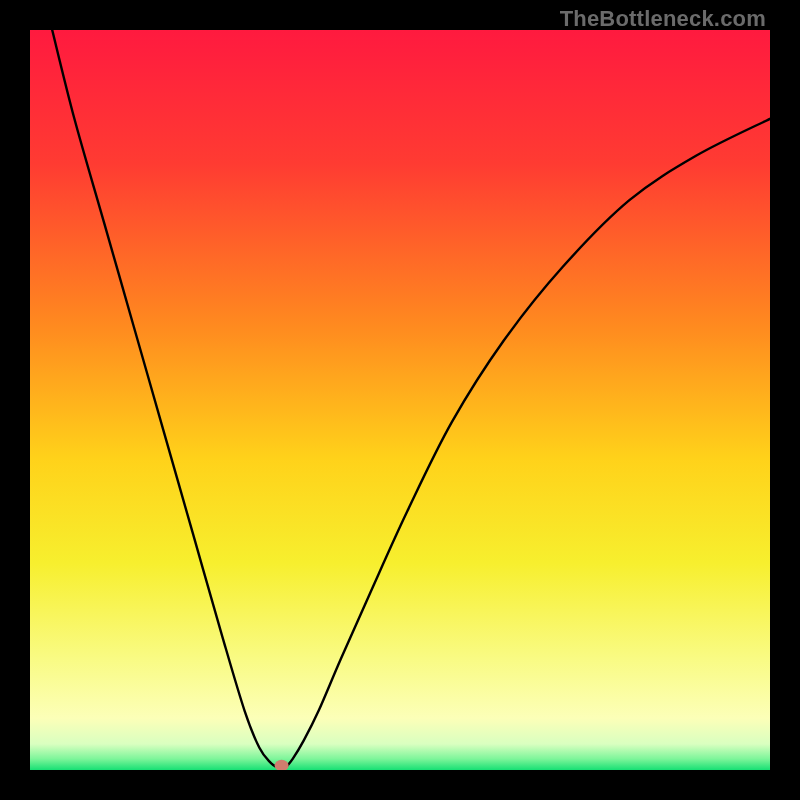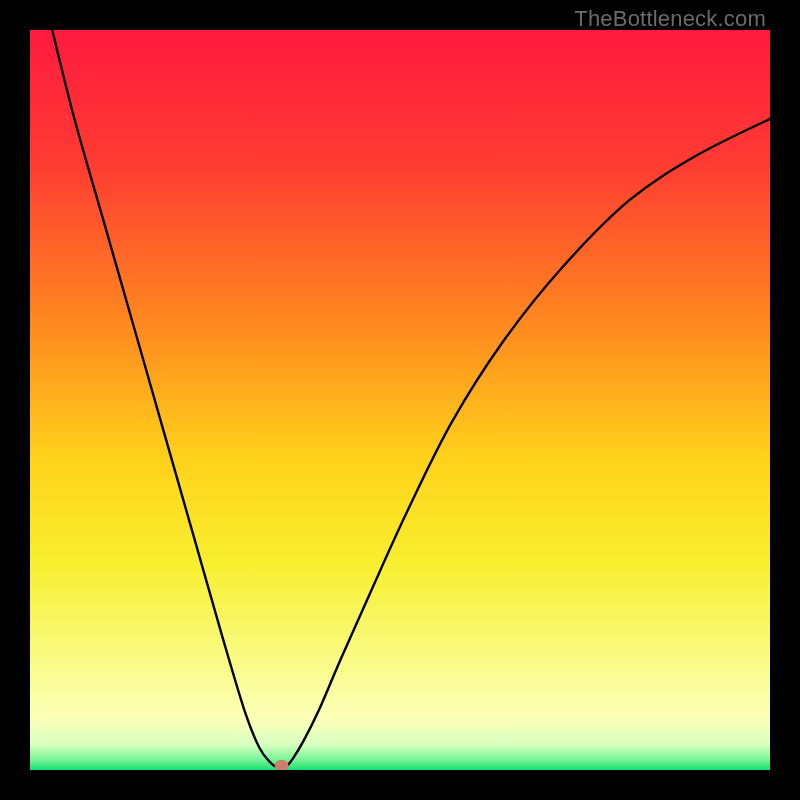--- a/index.html
+++ b/index.html
@@ -32,21 +32,21 @@
     top: 0;
     width: 740px;
     height: 740px;
   }
   .watermark {
     position: absolute;
     top: 6px;
     right: 34px;
     color: #6b6b6b;
     font-size: 22px;
-    font-weight: 400;
+    font-weight: 700;
     letter-spacing: 0.2px;
     user-select: none;
   }
   svg {
     display: block;
   }
 </style>
 </head>
 <body>
 

